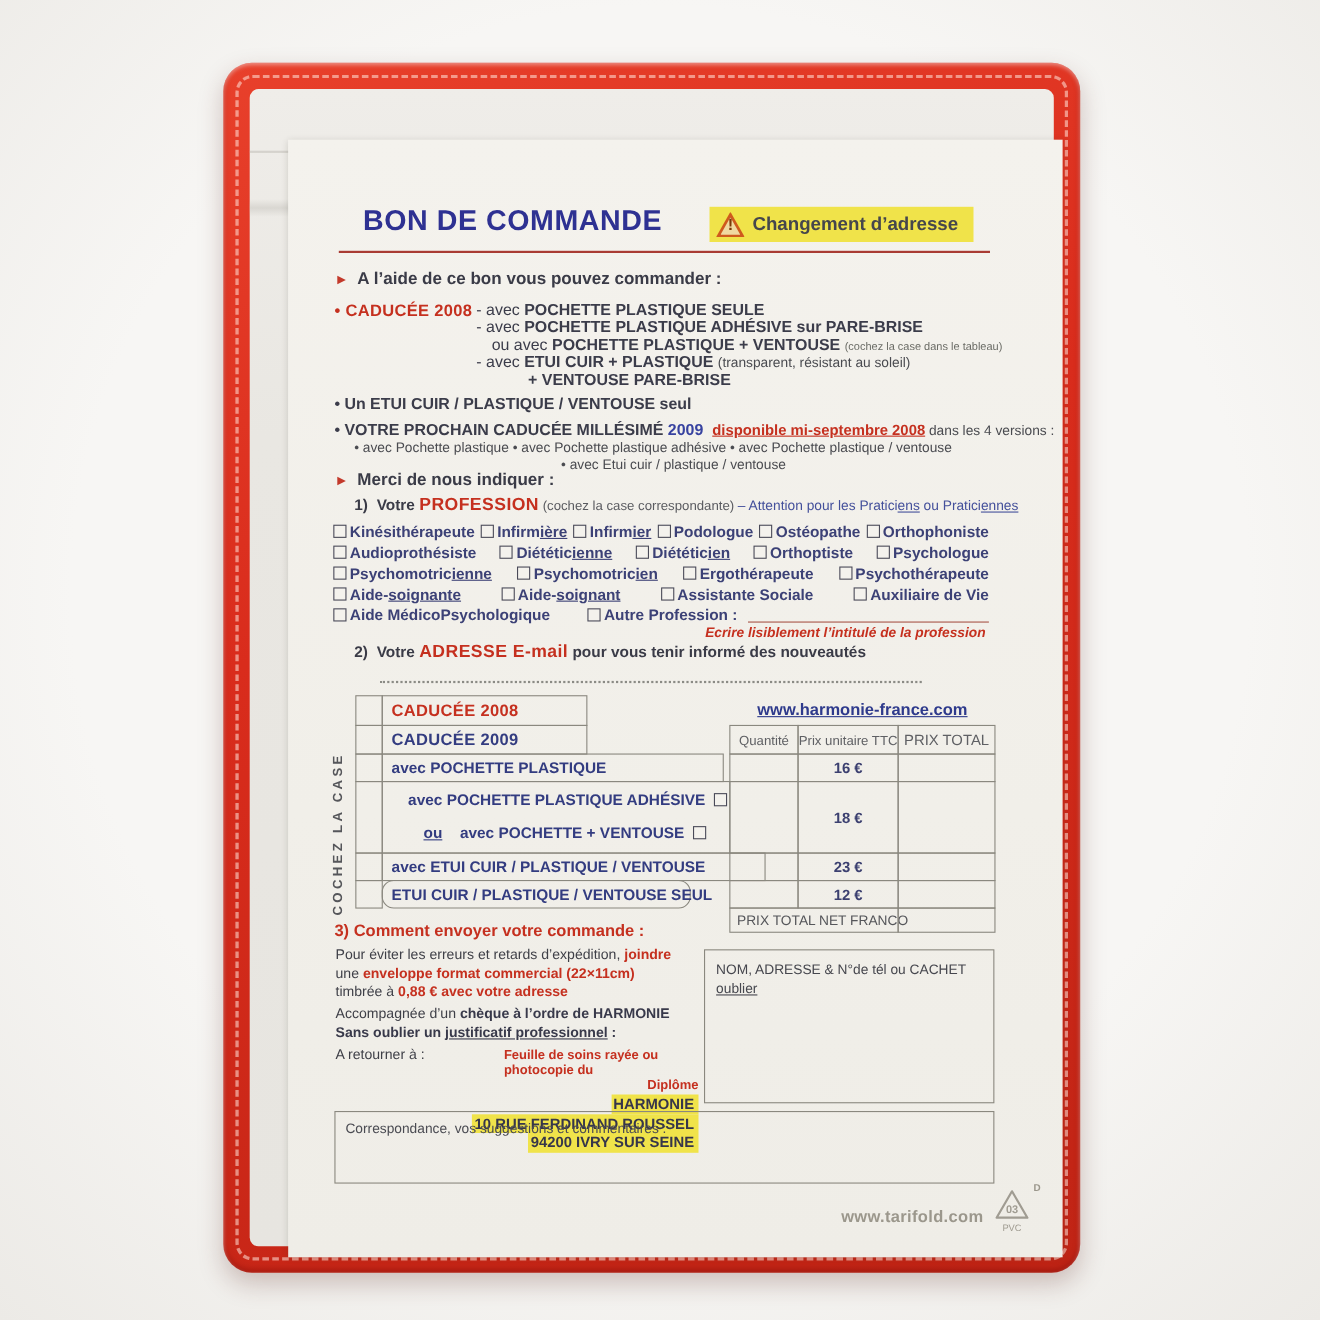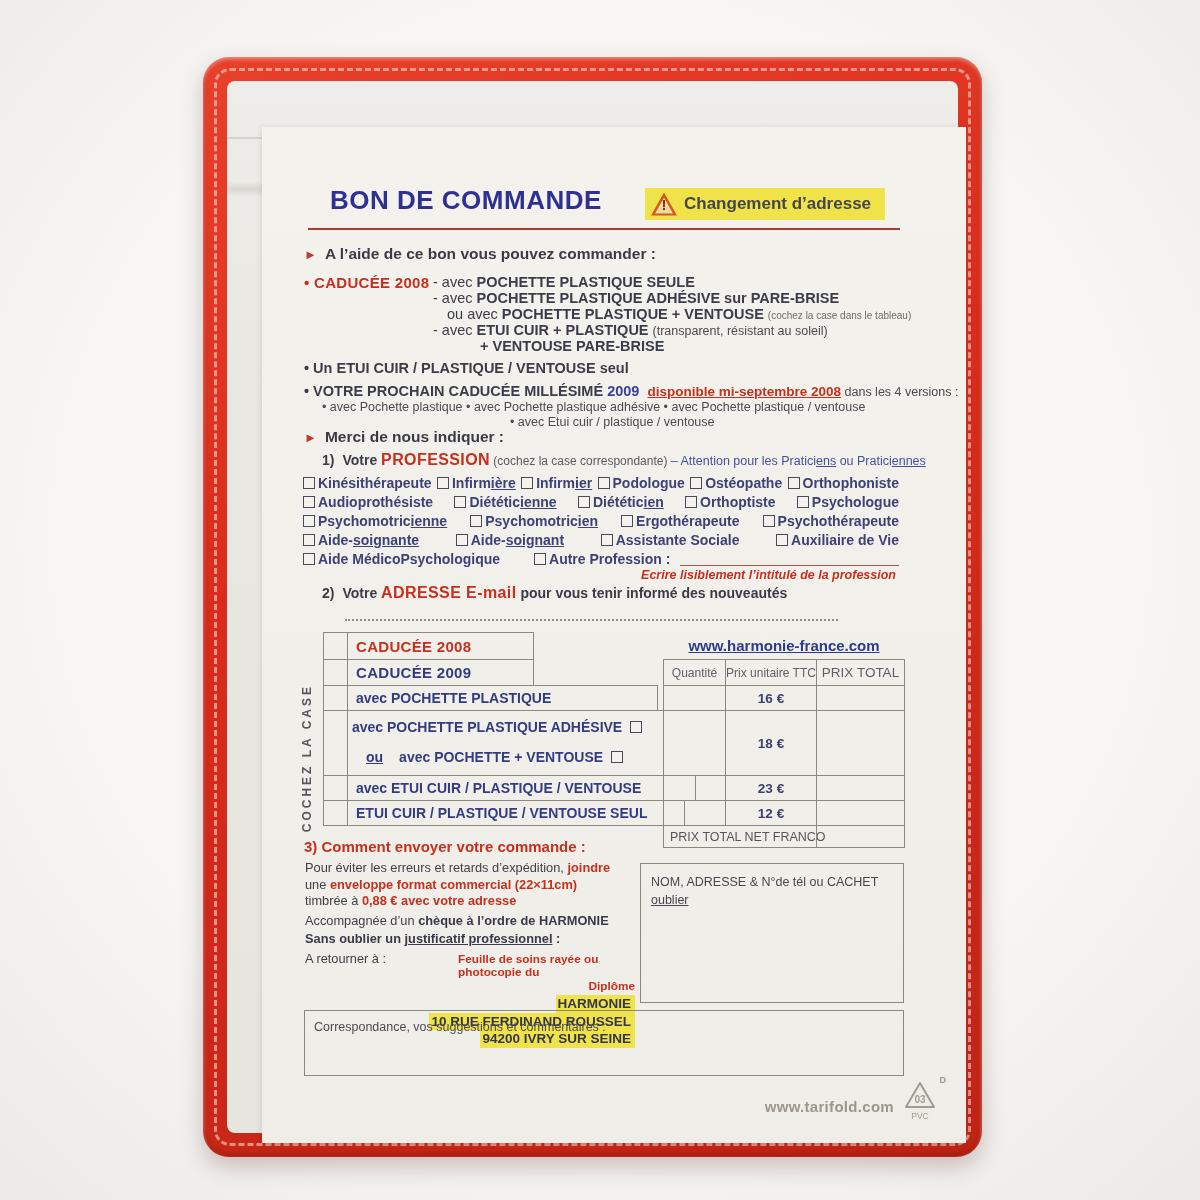--- a/index.html
+++ b/index.html
@@ -106,21 +106,21 @@
   .cell { position:absolute; border:1px solid #8a887f; background:transparent; }
   .desc { font-size:14px; font-weight:bold; color:#333c80; display:flex; align-items:center; padding-left:8px; white-space:nowrap; }
   .price { font-size:13.5px; font-weight:bold; color:#3c4070; display:flex; align-items:center; justify-content:center; }
   .hdr { font-size:12px; color:#5f6064; display:flex; align-items:center; justify-content:center; white-space:nowrap; }
   .red-row { color:#c5301f; font-size:15px; letter-spacing:.3px; }
   .blue-row { color:#333c80; font-size:15px; letter-spacing:.3px; }
   .website { left:340px; top:0; width:242px; height:26px; font-size:15px; font-weight:bold; color:#2e3a8c;
     text-decoration:underline; display:flex; align-items:center; justify-content:center; }
   .side-label { left:-23px; top:52px; writing-mode:vertical-rl; transform:rotate(180deg);
     font-size:12px; font-weight:bold; color:#55565a; letter-spacing:3px; }
-  .row4-wrap { display:flex; flex-direction:column; justify-content:space-between; padding:8px 0 10px 4px; }
+  .row4-wrap { display:flex; flex-direction:column; justify-content:space-between; padding:8px 0 10px 23px; }
   .row4-line { display:flex; align-items:center; font-size:14px; font-weight:bold; color:#333c80; white-space:nowrap; }
   .row4-line .cbx { margin-left:8px; margin-right:0; }
   .ou { text-decoration:underline; margin-right:16px; margin-left:14px; }
   .tbl-footer-label { font-size:12.5px; color:#55565a; font-weight:normal; display:flex; align-items:center; padding-left:6px; white-space:nowrap; }
 
   
   .s3-heading { left:42px; top:711px; font-size:15px; font-weight:bold; color:#c5301f; }
   .s3-col { left:43px; top:733px; width:330px; font-size:12.8px; color:#3e3f47; line-height:16.5px; }
   .red-b { color:#c5301f; font-weight:bold; }
   .dark-b { font-weight:bold; color:#38394a; }
@@ -317,21 +317,21 @@
           <span class="cbx"></span>
         </div>
       <div class="row4-line">
           <span class="ou">ou</span>
           <span>avec POCHETTE +  VENTOUSE</span>
           <span class="cbx"></span>
         </div>
     </div>
 
     <div class="cell desc" style="left:24px;top:143px;width:349px;height:26px;">avec ETUI CUIR / PLASTIQUE / VENTOUSE</div>
-    <div class="cell desc" style="left:24px;top:168px;width:338px;height:26px;">ETUI CUIR / PLASTIQUE / VENTOUSE   SEUL</div>
+    <div class="cell desc" style="left:24px;top:168px;width:281px;height:26px;border-radius:11px;">ETUI CUIR / PLASTIQUE / VENTOUSE   SEUL</div>
 
     <div class="cell hdr" style="left:340px;top:27px;width:63px;height:27px;">Quantité</div>
     <div class="cell hdr" style="left:402px;top:27px;width:92px;height:27px;">Prix unitaire TTC</div>
     <div class="cell hdr" style="left:493px;top:27px;width:89px;height:27px;font-size:13.5px;">PRIX TOTAL</div>
 
     <div class="cell" style="left:340px;top:53px;width:63px;height:26px;"></div>
     <div class="cell price" style="left:402px;top:53px;width:92px;height:26px;">16 €</div>
     <div class="cell" style="left:493px;top:53px;width:89px;height:26px;"></div>
 
     <div class="cell" style="left:340px;top:78px;width:63px;height:66px;"></div>

